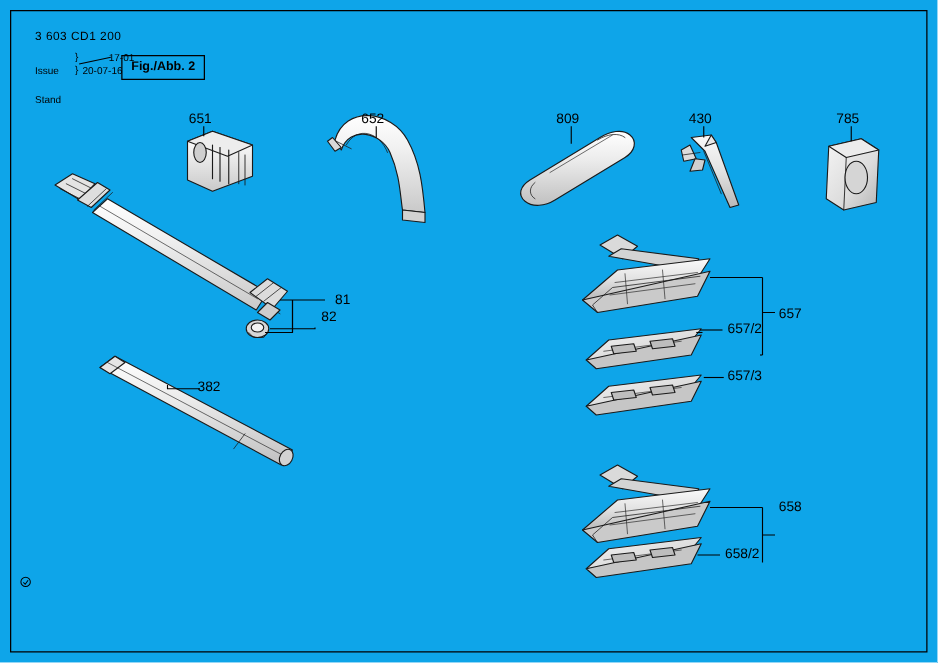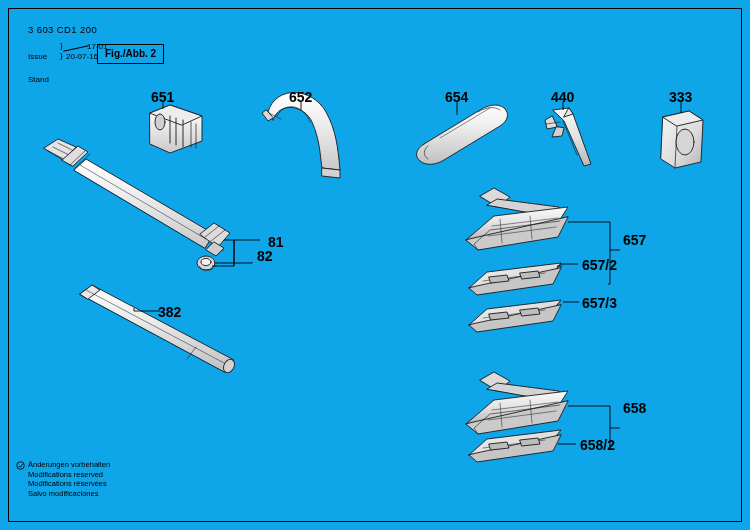--- a/index.html
+++ b/index.html
@@ -106,22 +106,22 @@
   .foot-icon {
     position: absolute;
     left: 16px;
     top: 461px;
     width: 9px;
     height: 9px;
   }
   
   .lbl {
     position: absolute;
-    font-size: 14px;
-    font-weight: bold;
+    font-size: 11px;
+    font-weight: normal;
     white-space: nowrap;
   }
   svg.art {
     position: absolute;
     left: 0;
     top: 0;
     width: 750px;
     height: 530px;
     overflow: visible;
   }
@@ -347,39 +347,33 @@
       <path d="M560,264 l18,0"></path>
       <path d="M563,302 l16,0"></path>
       <path d="M558,444 l18,0"></path>
       <path d="M610,284 l0,0"></path>
       <path d="M610,450 l0,0"></path>
     </g>
   </svg>
 
   <div class="lbl" style="left:151px; top:89px;">651</div>
   <div class="lbl" style="left:289px; top:89px;">652</div>
-  <div class="lbl" style="left:445px; top:89px;">654</div>
-  <div class="lbl" style="left:551px; top:89px;">440</div>
-  <div class="lbl" style="left:669px; top:89px;">333</div>
+  <div class="lbl" style="left:445px; top:89px;">809</div>
+  <div class="lbl" style="left:551px; top:89px;">430</div>
+  <div class="lbl" style="left:669px; top:89px;">785</div>
 
   <div class="lbl" style="left:268px; top:234px;">81</div>
   <div class="lbl" style="left:257px; top:248px;">82</div>
   <div class="lbl" style="left:158px; top:304px;">382</div>
 
-  <div class="lbl" style="left:623px; top:232px;">657</div>
+  <div class="lbl" style="left:623px; top:245px;">657</div>
   <div class="lbl" style="left:582px; top:257px;">657/2</div>
   <div class="lbl" style="left:582px; top:295px;">657/3</div>
 
   <div class="lbl" style="left:623px; top:400px;">658</div>
   <div class="lbl" style="left:580px; top:437px;">658/2</div>
 
   <svg class="foot-icon" viewBox="0 0 10 10">
     <circle cx="5" cy="5" r="4.2" fill="none" stroke="#000" stroke-width="0.9"></circle>
     <path d="M3,5.5 l1.6,1.6 l2.6,-3.6" fill="none" stroke="#000" stroke-width="0.9"></path>
   </svg>
-  <div class="footer">
-    <div>Änderungen vorbehalten</div>
-    <div>Modifications reserved</div>
-    <div>Modifications réservées</div>
-    <div>Salvo modificaciones</div>
-  </div>
 
 </div>
 
 </body></html>

